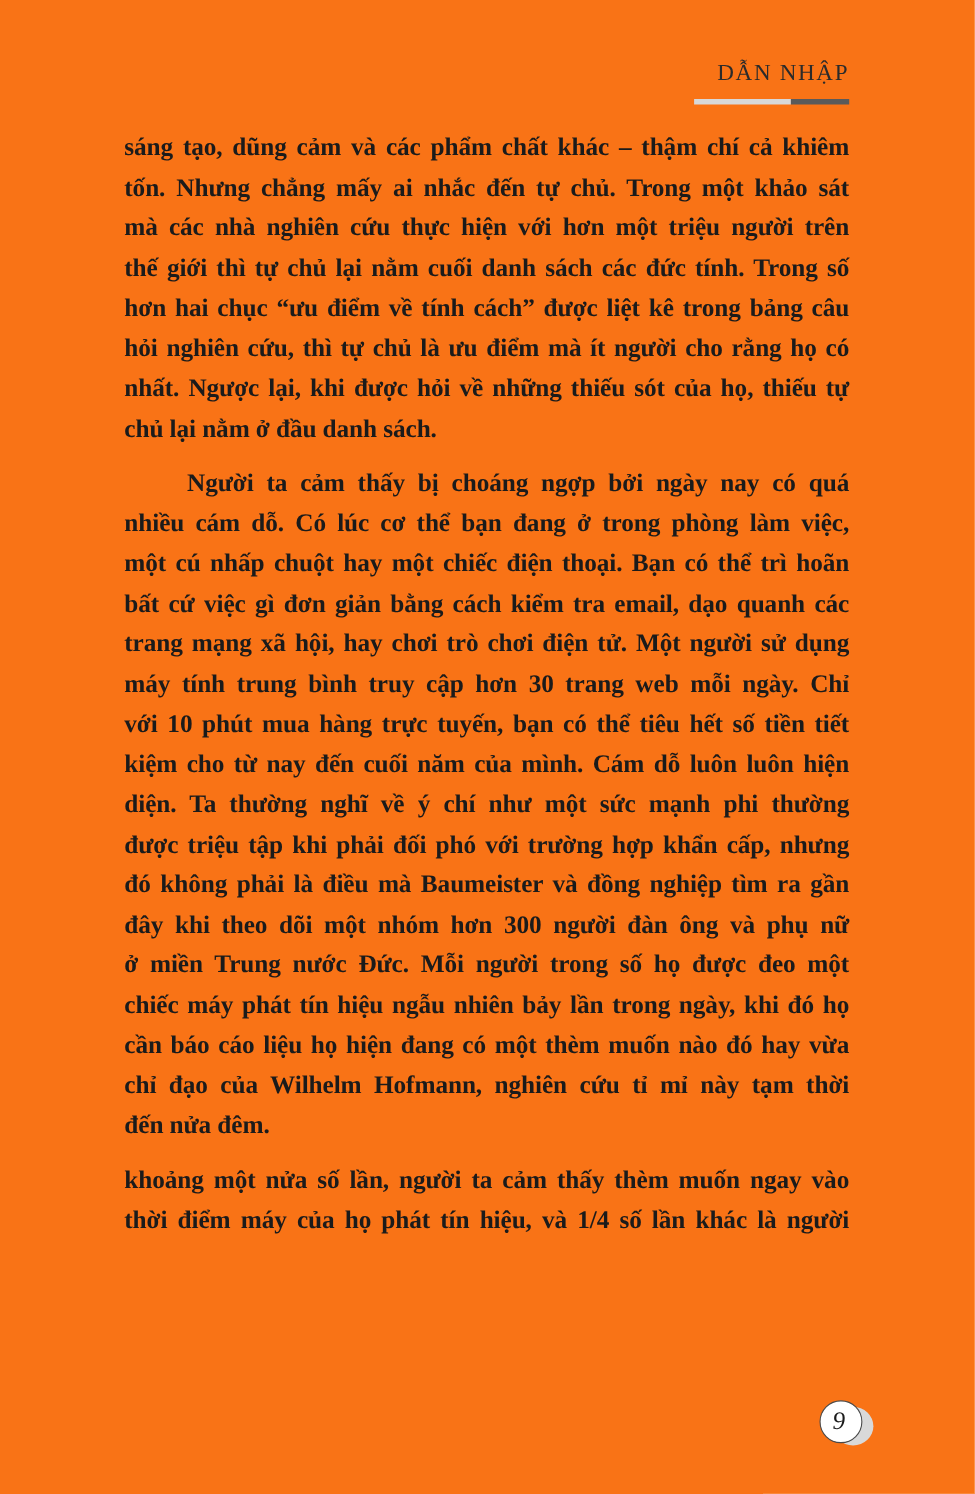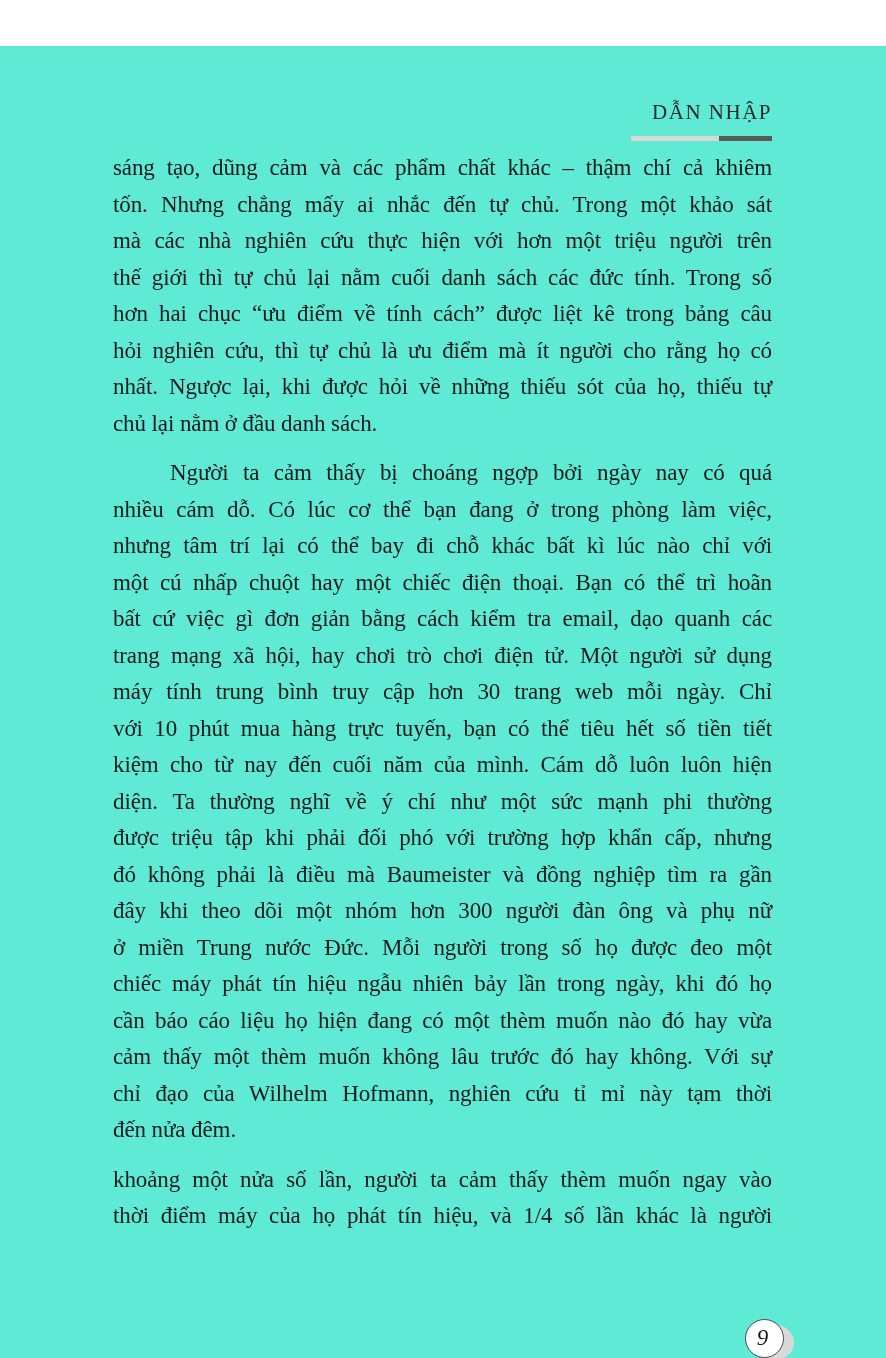--- a/index.html
+++ b/index.html
@@ -4,21 +4,21 @@
 <style>
   html, body { margin: 0; padding: 0; }
   body {
     width: 886px; height: 1358px;
     background: #ffffff;
     position: relative;
     font-family: "Liberation Serif", "DejaVu Serif", serif;
     color: #1b1b1b;
     overflow: hidden;
   }
-  .page { position: absolute; inset: 0; background: #5eead4; margin-top: 46px; }
+  .page { position: absolute; inset: 0; background: #f97316; }
 
   
   .header-title {
     position: absolute;
     top: 54px; right: 114px;
     font-size: 21px;
     letter-spacing: 1.5px;
     color: #2b2b2b;
     white-space: nowrap;
   }
@@ -27,22 +27,23 @@
     top: 90px; right: 114px;
     width: 141px; height: 5px;
     display: flex;
   }
   .header-rule .seg-light { width: 88px; height: 100%; }
   .header-rule .seg-dark  { width: 53px; height: 100%; }
 
   
   .body-text {
     position: absolute;
-    left: 113px; top: 104px;
+    left: 113px; top: 116px;
     width: 659px;
+    font-weight: bold;
   }
   .para + .para { margin-top: 13px; }
   .line {
     font-size: 23px;
     line-height: 36.5px;
     text-align: justify;
     text-align-last: justify;
     letter-spacing: -0.1px;
     white-space: normal;
   }
@@ -94,35 +95,33 @@
         <div class="line">mà các nhà nghiên cứu thực hiện với hơn một triệu người trên</div>
         <div class="line">thế giới thì tự chủ lại nằm cuối danh sách các đức tính. Trong số</div>
         <div class="line">hơn hai chục “ưu điểm về tính cách” được liệt kê trong bảng câu</div>
         <div class="line">hỏi nghiên cứu, thì tự chủ là ưu điểm mà ít người cho rằng họ có</div>
         <div class="line">nhất. Ngược lại, khi được hỏi về những thiếu sót của họ, thiếu tự</div>
         <div class="line lastleft">chủ lại nằm ở đầu danh sách.</div>
       </div>
       <div class="para">
         <div class="line indent">Người ta cảm thấy bị choáng ngợp bởi ngày nay có quá</div>
         <div class="line">nhiều cám dỗ. Có lúc cơ thể bạn đang ở trong phòng làm việc,</div>
-        <div class="line">nhưng tâm trí lại có thể bay đi chỗ khác bất kì lúc nào chỉ với</div>
         <div class="line">một cú nhấp chuột hay một chiếc điện thoại. Bạn có thể trì hoãn</div>
         <div class="line">bất cứ việc gì đơn giản bằng cách kiểm tra email, dạo quanh các</div>
         <div class="line">trang mạng xã hội, hay chơi trò chơi điện tử. Một người sử dụng</div>
         <div class="line">máy tính trung bình truy cập hơn 30 trang web mỗi ngày. Chỉ</div>
         <div class="line">với 10 phút mua hàng trực tuyến, bạn có thể tiêu hết số tiền tiết</div>
         <div class="line">kiệm cho từ nay đến cuối năm của mình. Cám dỗ luôn luôn hiện</div>
         <div class="line">diện. Ta thường nghĩ về ý chí như một sức mạnh phi thường</div>
         <div class="line">được triệu tập khi phải đối phó với trường hợp khẩn cấp, nhưng</div>
         <div class="line">đó không phải là điều mà Baumeister và đồng nghiệp tìm ra gần</div>
         <div class="line">đây khi theo dõi một nhóm hơn 300 người đàn ông và phụ nữ</div>
         <div class="line">ở miền Trung nước Đức. Mỗi người trong số họ được đeo một</div>
         <div class="line">chiếc máy phát tín hiệu ngẫu nhiên bảy lần trong ngày, khi đó họ</div>
         <div class="line">cần báo cáo liệu họ hiện đang có một thèm muốn nào đó hay vừa</div>
-        <div class="line">cảm thấy một thèm muốn không lâu trước đó hay không. Với sự</div>
         <div class="line">chỉ đạo của Wilhelm Hofmann, nghiên cứu tỉ mỉ này tạm thời</div>
         <div class="line lastleft">đến nửa đêm.</div>
       </div>
       <div class="para">
         <div class="line">khoảng một nửa số lần, người ta cảm thấy thèm muốn ngay vào</div>
         <div class="line">thời điểm máy của họ phát tín hiệu, và 1/4 số lần khác là người</div>
       </div>
     </div>
 
   <div class="badge-shadow"></div>

